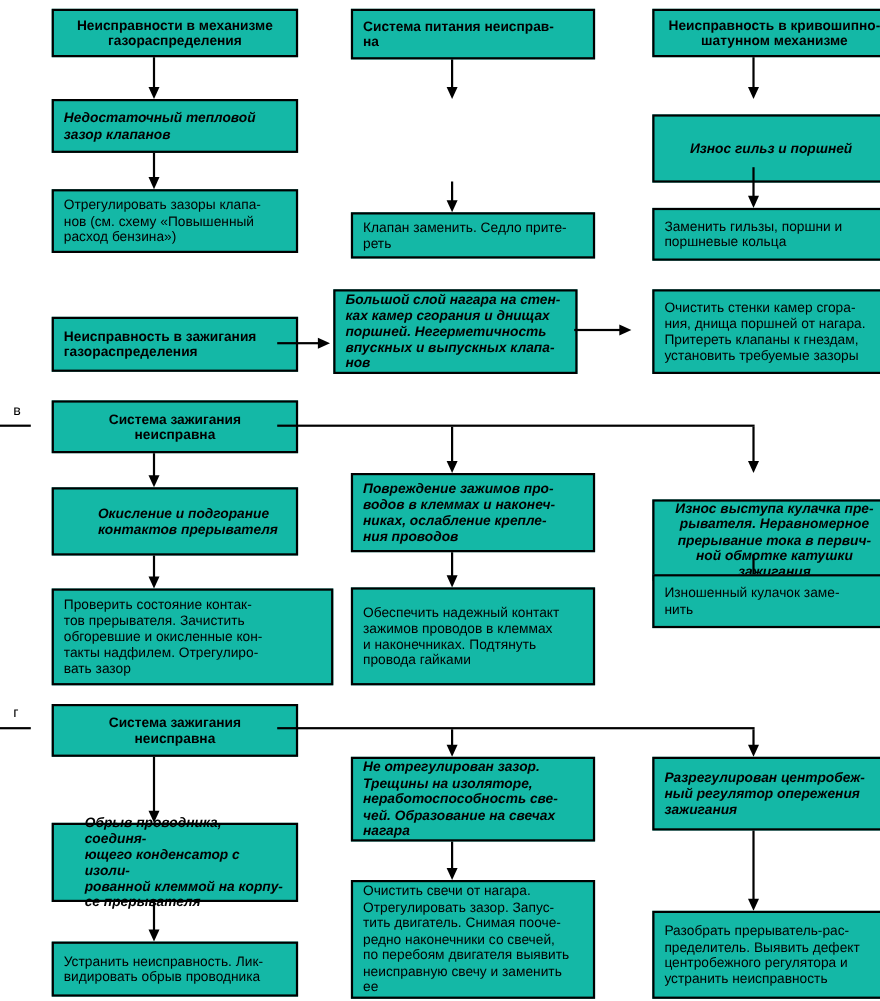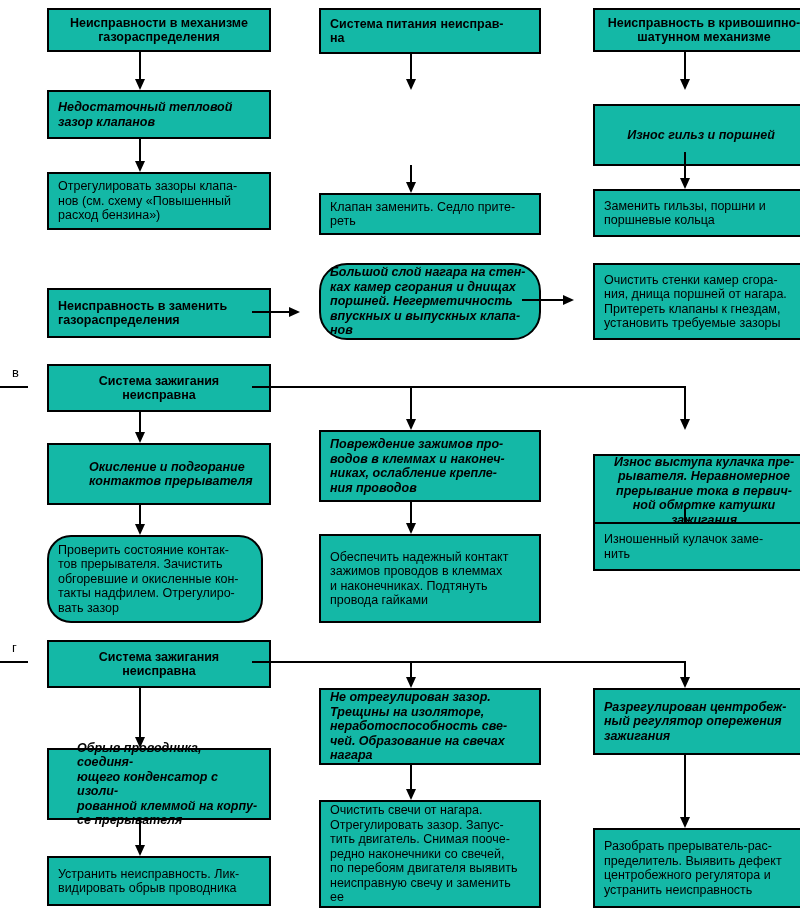--- a/index.html
+++ b/index.html
@@ -84,25 +84,25 @@
   <div class="box" style="left:300px;top:193px;width:222px;height:42px;">
     <div class="txt">Клапан заменить. Седло прите-
 реть</div>
   </div>
   <div class="box" style="left:574px;top:189px;width:222px;height:48px;">
     <div class="txt">Заменить гильзы, поршни и
 поршневые кольца</div>
   </div>
 
   <div class="box fault" style="left:28px;top:288px;width:224px;height:50px;">
-    <div class="txt">Неисправность в заменить
+    <div class="txt">Неисправность в зажигания
 газораспределения</div>
   </div>
   <div class="arrow-right" style="left:252px;top:307px;width:48px;"></div>
-  <div class="box cause" style="left:300px;top:263px;width:222px;height:77px;border-radius:28px;">
+  <div class="box cause" style="left:284px;top:263px;width:222px;height:77px;">
     <div class="txt">Большой слой нагара на стен-
 ках камер сгорания и днищах
 поршней. Негерметичность
 впускных и выпускных клапа-
 нов</div>
   </div>
   <div class="arrow-right" style="left:522px;top:295px;width:52px;"></div>
   <div class="box" style="left:574px;top:263px;width:222px;height:77px;">
     <div class="txt">Очистить стенки камер сгора-
 ния, днища поршней от нагара.
@@ -137,21 +137,21 @@
     <div class="txt">Износ выступа кулачка пре-
 рывателя. Неравномерное
 прерывание тока в первич-
 ной обмотке катушки зажигания</div>
   </div>
 
   <div class="arrow-down" style="left:135px;top:505px;height:30px;"></div>
   <div class="arrow-down" style="left:406px;top:502px;height:32px;"></div>
   <div class="arrow-down" style="left:680px;top:504px;height:30px;"></div>
 
-  <div class="box" style="left:28px;top:535px;width:216px;height:88px;border-radius:24px;">
+  <div class="box" style="left:28px;top:535px;width:256px;height:88px;">
     <div class="txt">Проверить состояние контак-
 тов прерывателя. Зачистить
 обгоревшие и окисленные кон-
 такты надфилем. Отрегулиро-
 вать зазор</div>
   </div>
   <div class="box" style="left:300px;top:534px;width:222px;height:89px;">
     <div class="txt">Обеспечить надежный контакт
 зажимов проводов в клеммах
 и наконечниках. Подтянуть

